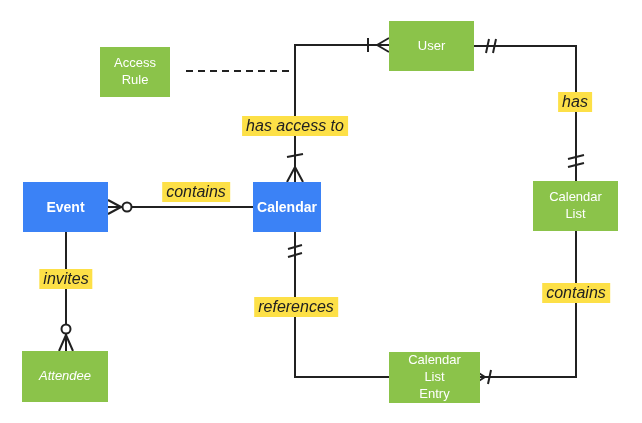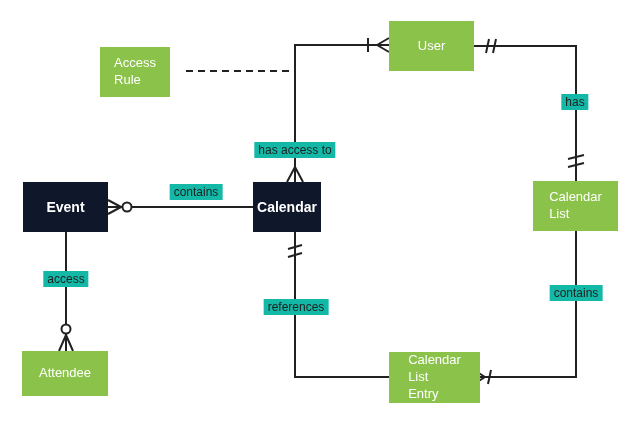--- a/index.html
+++ b/index.html
@@ -7,32 +7,33 @@
     position:relative;
     width:642px;height:423px;
     background:#fff;
     font-family:"Liberation Sans", sans-serif;
     overflow:hidden;
   }
   svg.edges{position:absolute;left:0;top:0;z-index:1;}
   .entity{
     position:absolute;z-index:2;
     display:flex;align-items:center;justify-content:center;
-    color:#fff;
+    color:#fff;text-align:center;
     font-size:13px;line-height:1.3;
     padding:20px;box-sizing:border-box;
   }
   .entity.green{background:#8BC34A;}
-  .entity.orange{background:#0f172a;font-weight:bold;font-size:14px;}
+  .entity.orange{background:#3b82f6;font-weight:bold;font-size:14px;}
   .edge-label{
     position:absolute;z-index:3;
     transform:translate(-50%,-50%);
-    background:#14b8a6;color:#212121;
-    font-size:12px;white-space:nowrap;
+    background:#fde047;color:#212121;
+    font-size:16px;white-space:nowrap;
     padding:1px 4px;
+    font-style:italic;
   }
 </style>
 </head>
 <body>
 
 <div id="canvas">
 
   <svg class="edges" width="642" height="423" viewBox="0 0 642 423" stroke="#212121" stroke-width="2" fill="none" stroke-linecap="butt">
 
     <g>
@@ -110,29 +111,29 @@
   </div>
 
   <div class="entity green" style="left:533px;top:181px;width:85px;height:50px;">
     <span>Calendar List</span>
   </div>
 
   <div class="entity green" style="left:389px;top:352px;width:91px;height:51px;">
     <span>Calendar List Entry</span>
   </div>
 
-  <div class="entity green" style="left:22px;top:351px;width:86px;height:45px;">
+  <div class="entity green" style="left:22px;top:351px;width:86px;height:51px;font-style:italic;">
     <span>Attendee</span>
   </div>
 
   <div class="edge-label" style="left:196px;top:192px;">contains</div>
 
-  <div class="edge-label" style="left:66px;top:279px;">access</div>
+  <div class="edge-label" style="left:66px;top:279px;">invites</div>
 
-  <div class="edge-label" style="left:295px;top:126px;margin-top:24px;">has access to</div>
+  <div class="edge-label" style="left:295px;top:126px;">has access to</div>
 
   <div class="edge-label" style="left:575px;top:102px;">has</div>
 
   <div class="edge-label" style="left:576px;top:293px;">contains</div>
 
   <div class="edge-label" style="left:296px;top:283px;margin-top:24px;">references</div>
 
 </div>
 
 </body></html>

